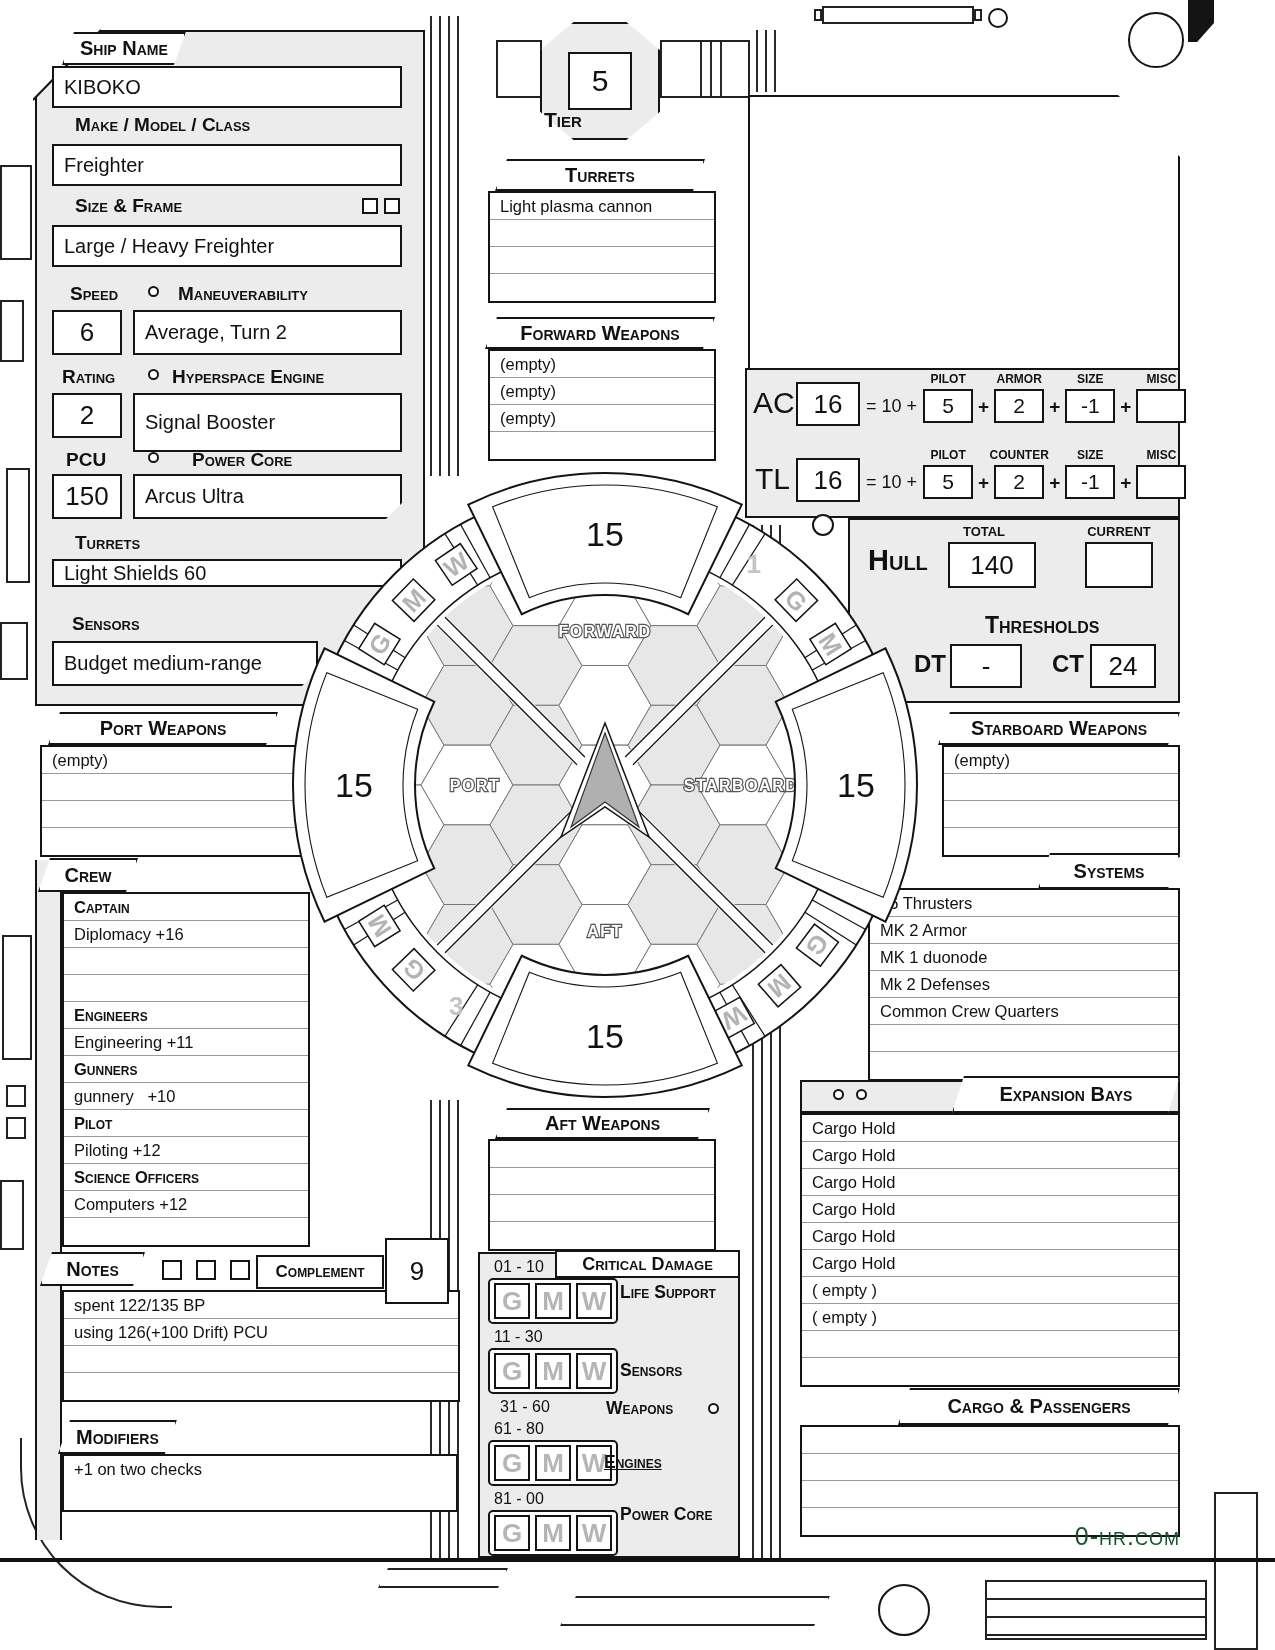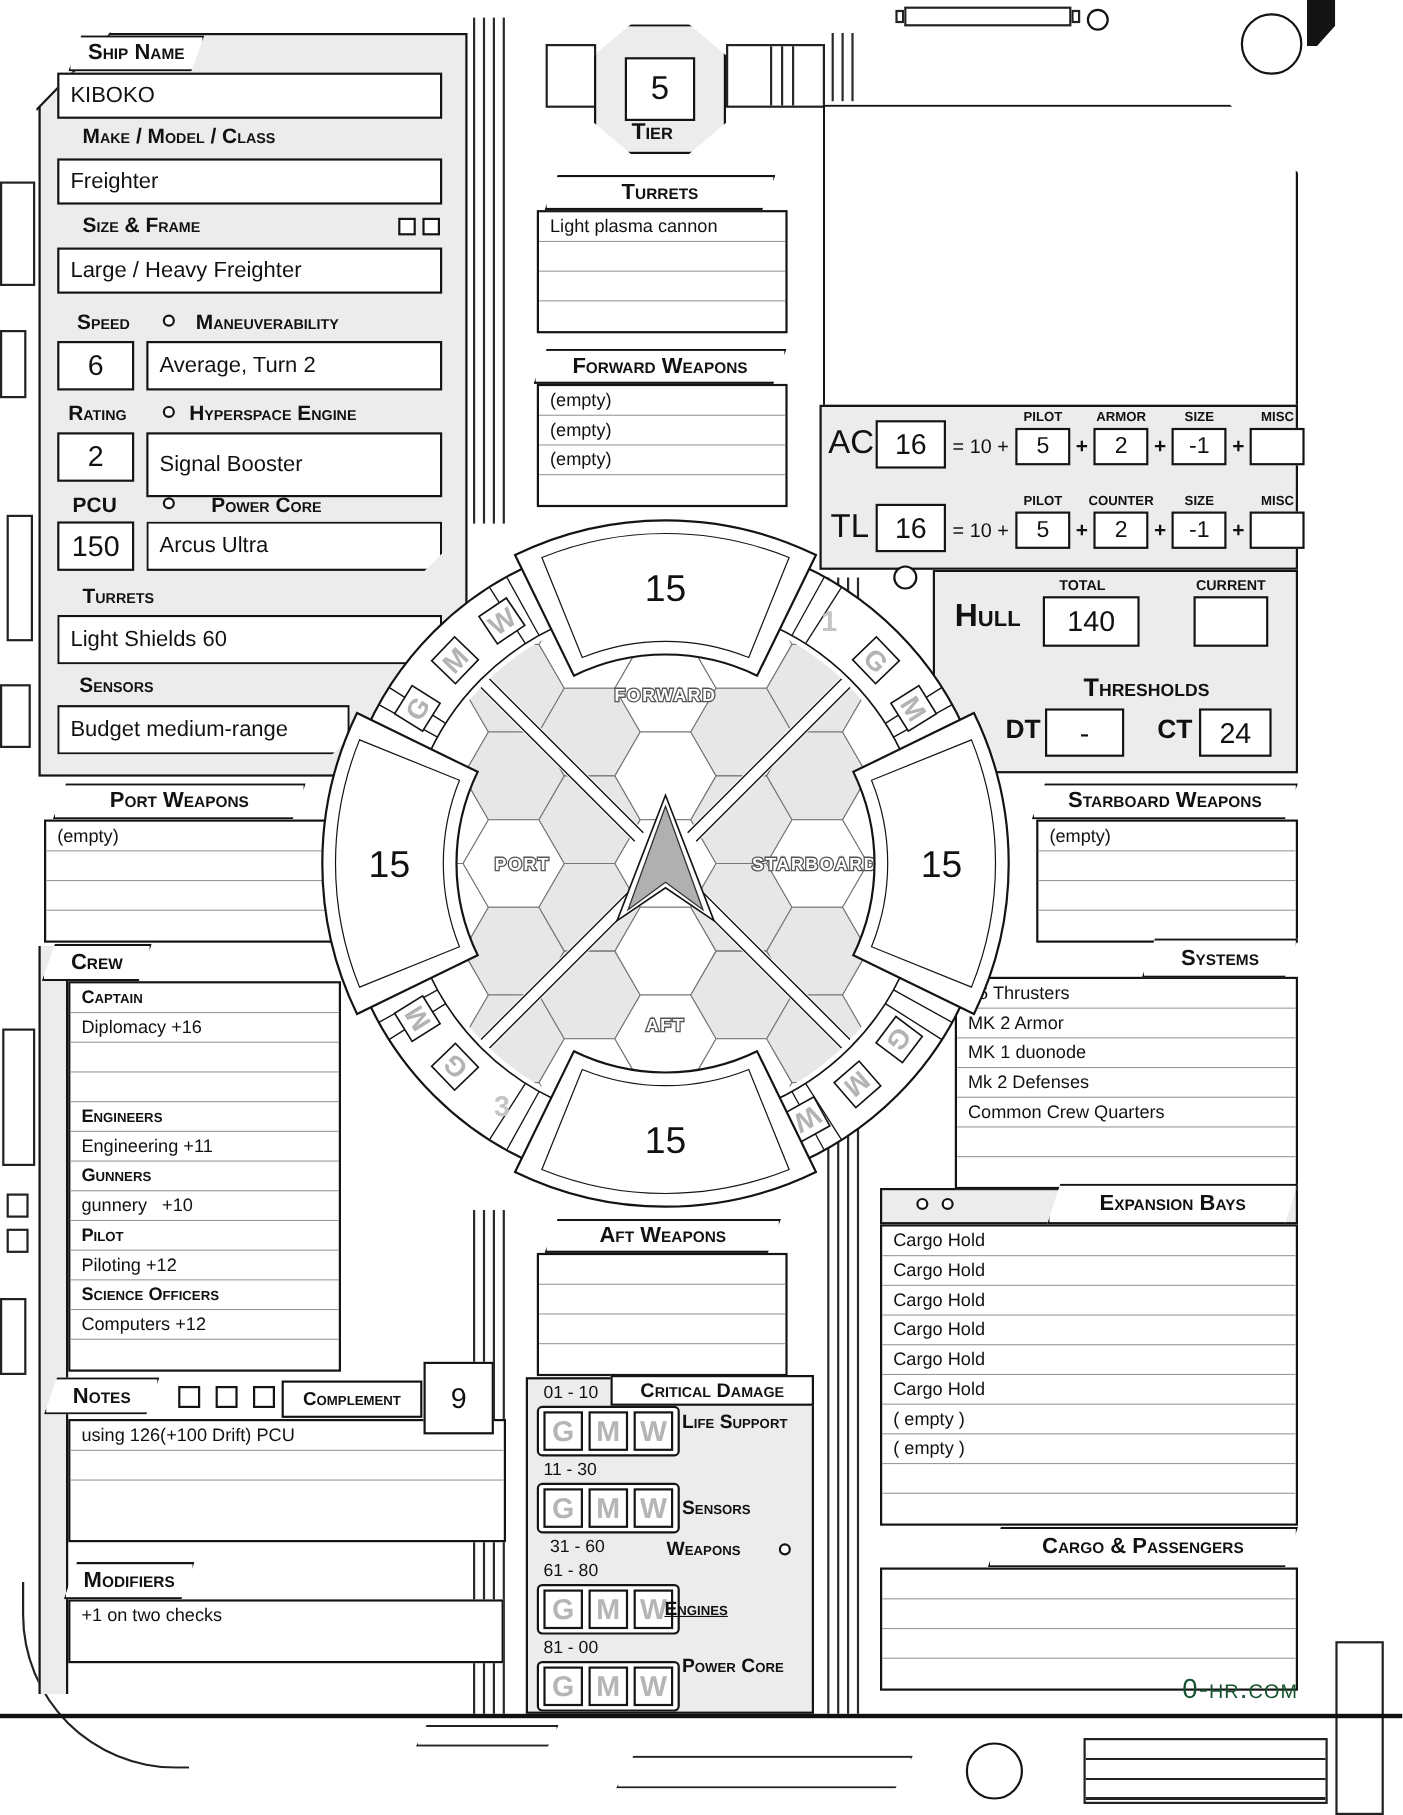--- a/index.html
+++ b/index.html
@@ -120,38 +120,38 @@
 <div class="lbl" style="left:66px;top:449px;">PCU</div>
 <div class="circ" style="left:148px;top:452px;width:11px;height:11px;"></div>
 <div class="lbl" style="left:192px;top:449px;">Power Core</div>
 <div class="field vfield" style="left:52px;top:474px;width:70px;height:45px;">
   <span>150</span>
   </div>
 <div class="field cham" style="left:133px;top:474px;width:269px;height:45px;">
   <span>Arcus Ultra</span>
   </div>
 <div class="lbl" style="left:75px;top:532px;">Turrets</div>
-<div class="field cham" style="left:52px;top:559px;width:350px;height:45px;text-align:right;">
+<div class="field cham" style="left:52px;top:559px;width:350px;height:28px;text-align:right;">
   <span>Light Shields 60</span>
   </div>
 <div class="lbl" style="left:72px;top:613px;">Sensors</div>
 <div class="field cham" style="left:52px;top:641px;width:266px;height:45px;">
   <span>Budget medium-range</span>
   </div>
 
 <div class="dec" style="left:496px;top:40px;width:46px;height:58px;z-index:1;"></div>
 <div class="dec" style="left:660px;top:40px;width:90px;height:58px;z-index:1;"></div>
 <div class="pipe" style="left:700px;top:42px;height:54px;z-index:1;"></div>
 <div class="pipe" style="left:710px;top:42px;height:54px;z-index:1;"></div>
 <div class="pipe" style="left:720px;top:42px;height:54px;z-index:1;"></div>
 <div class="abs" style="left:540px;top:22px;width:120px;height:118px;background:#ececec;border:2px solid #141414;box-sizing:border-box;clip-path:polygon(28% 0,72% 0,100% 24%,100% 76%,72% 100%,28% 100%,0 76%,0 24%);z-index:2;"></div>
 <div class="field vfield" style="left:568px;top:52px;width:64px;height:58px;font-size:30px;z-index:3;">
   <span>5</span>
   </div>
-<div class="lbl" style="left:574px;top:108px;font-size:21px;z-index:3;">Tier</div>
+<div class="lbl" style="left:544px;top:108px;font-size:21px;z-index:3;">Tier</div>
 
 <div class="tab" style="left:495px;top:159px;height:32px;min-width:210px;">
   <span>Turrets</span>
   </div>
 <div class="list" id="turrets-list" style="left:488px;top:191px;width:228px;height:112px;">
     <div class="row">Light plasma cannon</div>
     <div class="row"></div>
     <div class="row"></div>
     <div class="row"></div>
   </div>
@@ -316,20 +316,21 @@
 <div class="tab" style="left:40px;top:1252px;height:34px;min-width:105px;">
   <span>Notes</span>
   </div>
 <div class="chk" style="left:162px;top:1260px;width:20px;height:20px;"></div>
 <div class="chk" style="left:196px;top:1260px;width:20px;height:20px;"></div>
 <div class="chk" style="left:230px;top:1260px;width:20px;height:20px;"></div>
 <div class="tab" style="left:256px;top:1255px;height:34px;min-width:128px;font-size:17px;clip-path:none;">
   <span>Complement</span>
   </div>
 <div class="list" id="notes-list" style="left:62px;top:1290px;width:398px;height:112px;">
+    <div class="row">spent 122/135 BP</div>
     <div class="row">using 126(+100 Drift) PCU</div>
     <div class="row"></div>
     <div class="row"></div>
   </div>
 <div class="field vfield" style="left:385px;top:1238px;width:64px;height:66px;z-index:5;">
   <span>9</span>
   </div>
 
 <div class="tab" style="left:58px;top:1420px;height:34px;min-width:118px;">
   <span>Modifiers</span>

